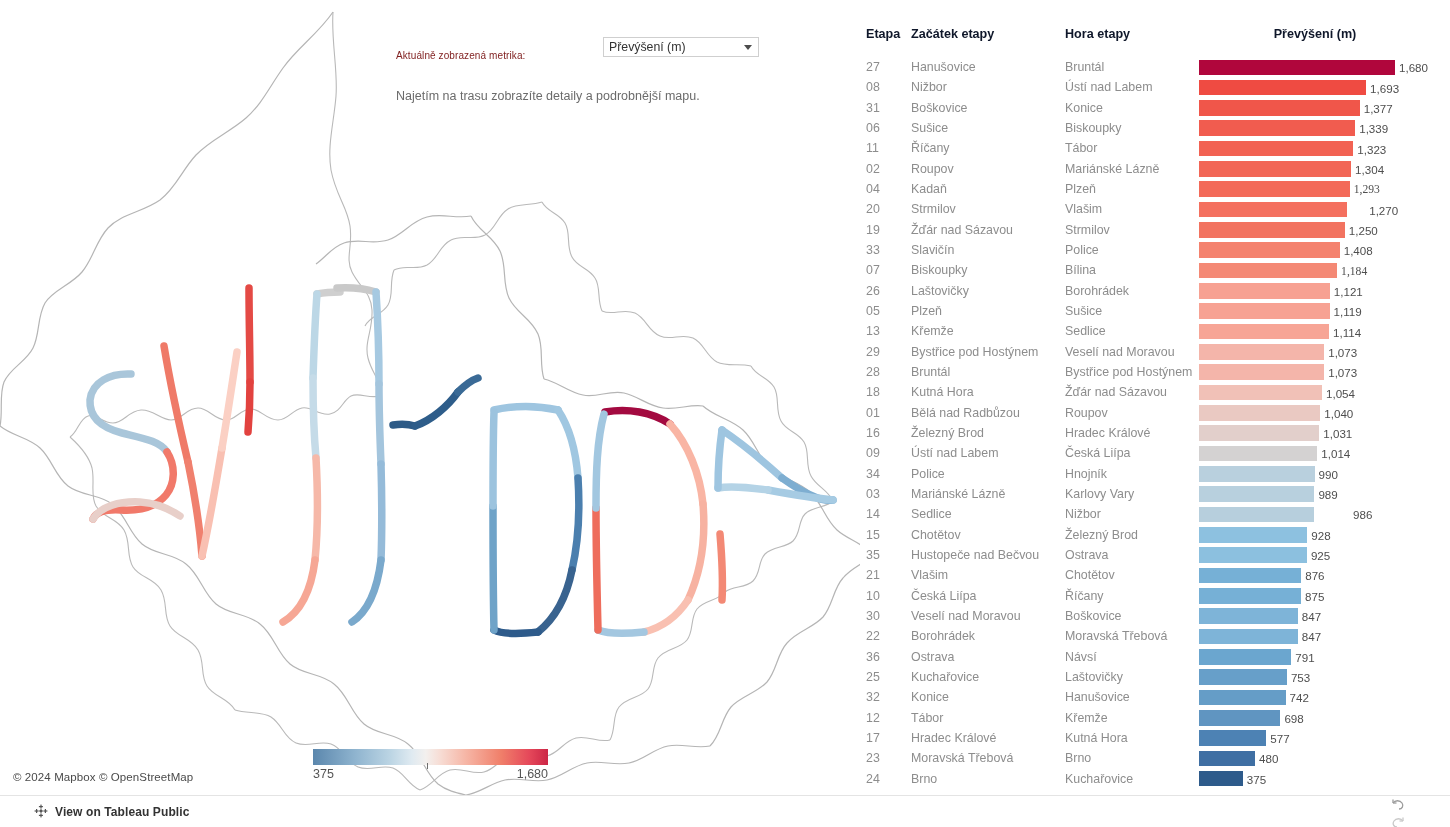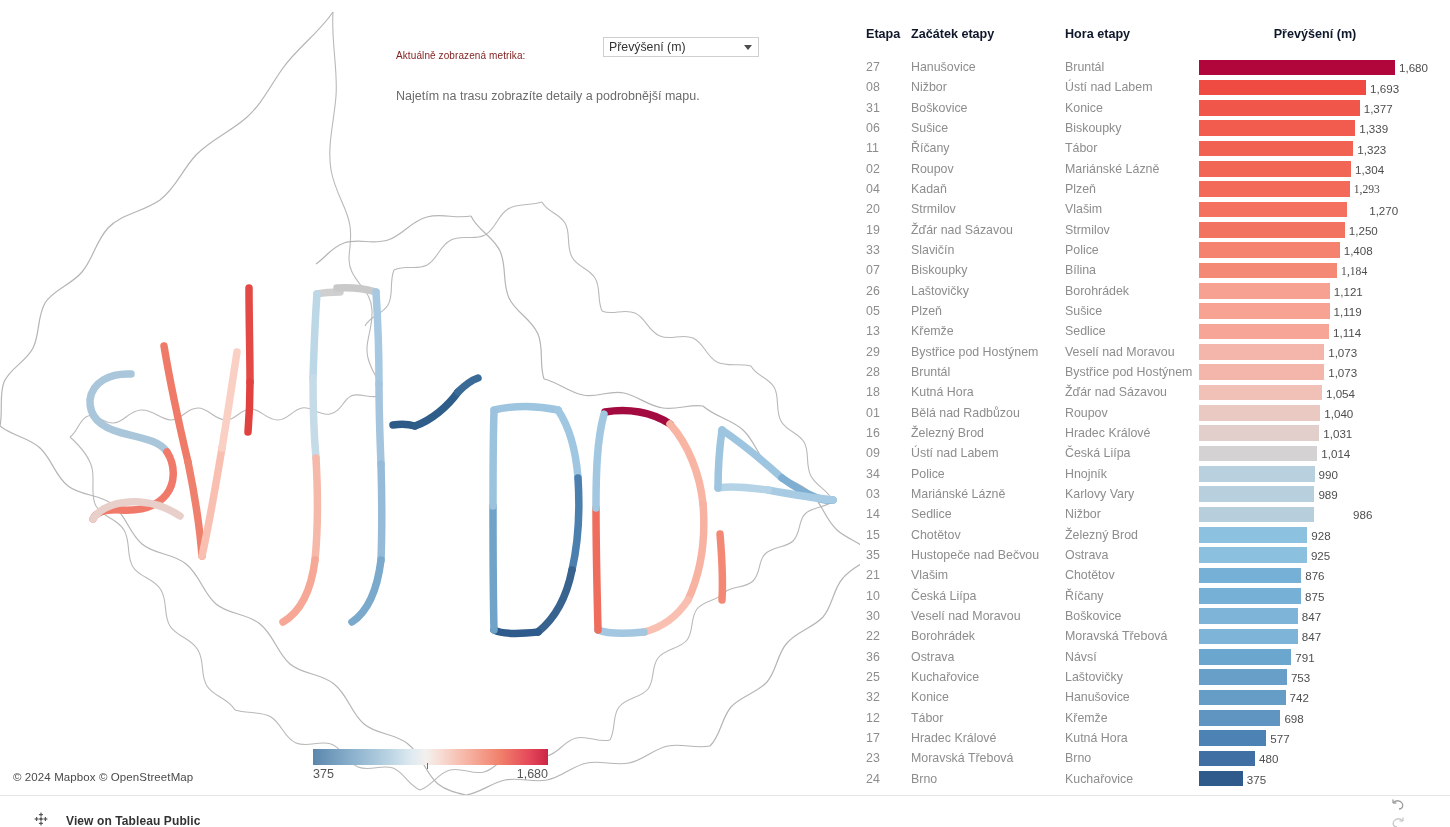--- a/index.html
+++ b/index.html
@@ -90,21 +90,21 @@
     font-size:11.6px; color:#4e4e4e; white-space:nowrap; padding-left:4px;
   }
 
   
   #toolbar {
     position:absolute; left:0; top:795px; width:1450px; height:32px;
     background:#ffffff; border-top:1px solid #e4e4e4;
   }
   #tb-left {
     position:absolute; left:34px; top:0; height:32px;
-    display:flex; align-items:flex-end; gap:18px;
+    display:flex; align-items:center; gap:7px;
   }
   #tb-left .tb-text { font-size:12px; color:#333; font-weight:bold; letter-spacing:.1px; }
   #tb-right {
     position:absolute; right:14px; top:0; height:32px;
     display:flex; align-items:center; gap:0px;flex-direction:column;
   }
   .tb-btn {
     display:flex; align-items:center; justify-content:center;
     height:32px; padding:0 9px; color:#9b9b9b;
   }

